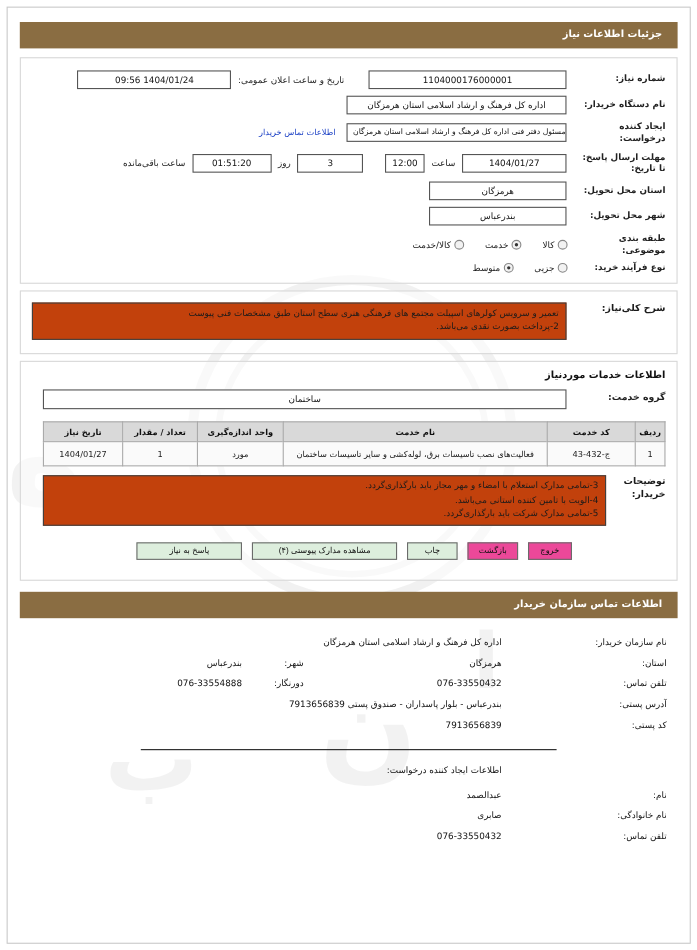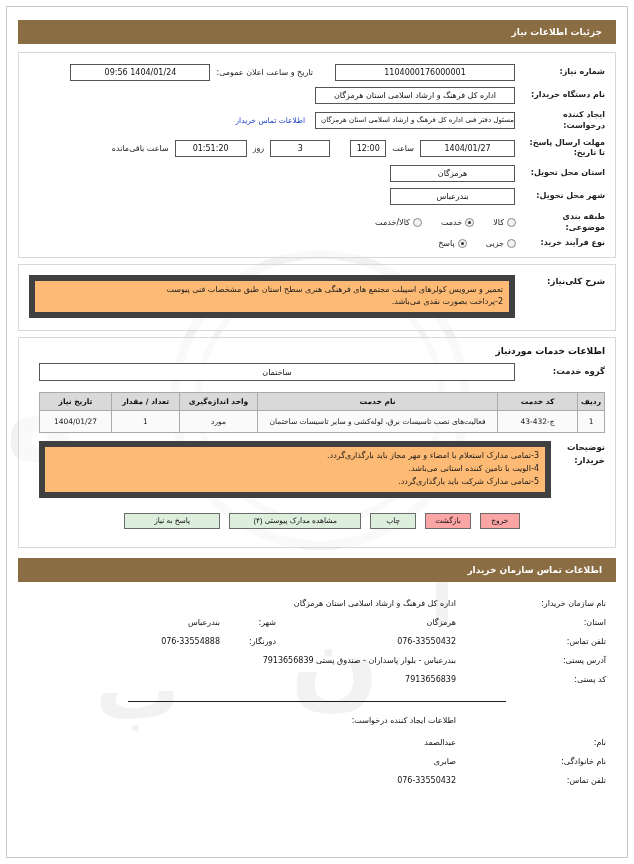--- a/index.html
+++ b/index.html
@@ -190,22 +190,22 @@
   }
   .desc-label {
     width: 84px; flex: 0 0 84px;
     text-align: right;
     font-size: 8.5px;
     font-weight: bold;
     padding-left: 4px;
     line-height: 1.5;
   }
   .desc-box {
-    border: 6px solid #404040;
-    background: #fdba74;
+    border: 1px solid #404040;
+    background: #c2410c;
     flex: 1;
     min-height: 34px;
     padding: 3px 6px;
     font-size: 8px;
     line-height: 1.6;
     text-align: right;
   }
   .desc-box .lead { text-align: justify; }
 
   
@@ -258,21 +258,21 @@
     line-height: 10px;
     cursor: pointer;
     white-space: nowrap;
     text-align: center;
     display: inline-flex;
     align-items: center;
     justify-content: center;
     color: #111;
   }
   .btn-green { background: #ddeedd; }
-  .btn-pink  { background: #fca5a5; }
+  .btn-pink  { background: #ec4899; }
   .b-answer { min-width: 96px; }
   .b-attach { min-width: 132px; }
   .b-print  { min-width: 46px; }
   .b-back   { min-width: 40px; }
   .b-exit   { min-width: 40px; }
 
   
   .contact-wrap { padding: 0; }
   .crow {
     display: flex;
@@ -399,21 +399,21 @@
     </div>
 
     <div class="frow radio-row">
       <div class="flabel">نوع فرآیند خرید:</div>
       <label class="radio-opt">
         <span class="radio"></span>
         <span>جزیی</span>
       </label>
       <label class="radio-opt">
         <span class="radio on"></span>
-        <span>پاسخ</span>
+        <span>متوسط</span>
       </label>
     </div>
   </div>
 
   <div class="panel" style="padding:4px 10px 6px 10px; margin-top:6px;">
     <div class="desc-row">
       <div class="desc-label">شرح کلی‌نیاز:</div>
       <div class="desc-box">
         <div class="lead">تعمیر و سرویس کولرهای اسپیلت مجتمع های فرهنگی هنری سطح استان طبق مشخصات فنی پیوست</div>
         <div>2-پرداخت بصورت نقدی می‌باشد.</div>

